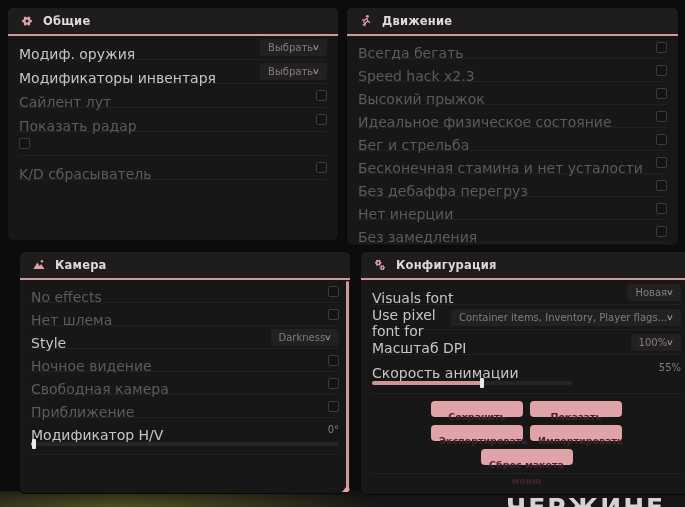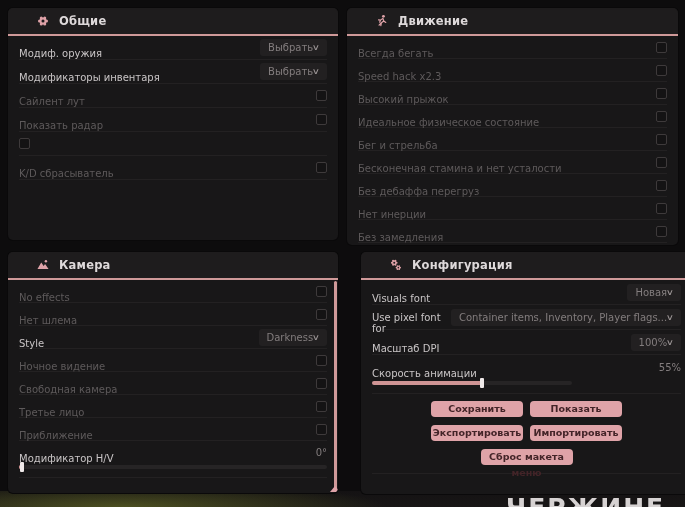--- a/index.html
+++ b/index.html
@@ -18,35 +18,35 @@
     position:absolute;left:506px;top:493px;
     font-size:25px;font-weight:700;letter-spacing:2px;color:#d6d2d2;
     white-space:nowrap;
   }
   .panel{
     position:absolute;background:#181718;border-radius:5px;overflow:hidden;
     box-shadow:0 0 0 1px #0a090a;
   }
   #panel-general{left:8px;top:8px;width:330px;height:232px;}
   #panel-movement{left:347px;top:8px;width:331px;height:237px;}
-  #panel-camera{left:8px;top:252px;width:330px;height:241px;}
+  #panel-camera{left:20px;top:252px;width:330px;height:241px;}
   #panel-config{left:361px;top:252px;width:331px;height:242px;}
   .phead{
-    height:26px;display:flex;align-items:center;gap:9px;padding:0 28px;
+    height:26px;display:flex;align-items:center;gap:9px;padding:0 12px;
     background:#1e1c1d;border-bottom:2px solid #cf9999;
   }
   .phead .ptitle{font-size:11.5px;font-weight:600;color:#ded9da;letter-spacing:.2px;}
   .picon{width:14px;height:14px;display:inline-flex;}
   .pbody{padding:0 11px;}
   .row{border-bottom:1px solid #232122;}
   .rowtop{display:flex;align-items:center;justify-content:space-between;height:23px;}
   #panel-movement .rowtop{height:22px;}
   #panel-camera .rowtop{height:22px;}
   #panel-config .rowtop{height:24px;}
-  .lbl{font-size:10px;color:#5e5a5b;margin-top:12px;}
+  .lbl{font-size:14px;color:#5e5a5b;margin-top:12px;}
   .lbl.bright{color:#c9c5c6;}
   .selval{font-size:10px;color:#837d7e;}
   .select{
     display:inline-flex;align-items:center;gap:0;background:#222021;
     border-radius:3px;padding:3px 8px;cursor:pointer;max-width:250px;white-space:nowrap;
   }
   .chev{font-size:8px;color:#9b9495;transform:scaleX(1.4);}
   .checkbox{
     width:11px;height:11px;border:1px solid #3e3a3b;border-radius:2px;
     background:#141314;box-sizing:border-box;cursor:pointer;
@@ -55,21 +55,21 @@
   .slider .fill{height:100%;background:#cf9494;border-radius:2px;}
   .slider .thumb{
     position:absolute;top:-3px;width:4px;height:10px;background:#efe9e9;border-radius:1px;
   }
   .sliderrow{padding-bottom:1px;}
   .btngroup{padding-top:7px;}
   .btnrow{display:flex;justify-content:center;gap:7px;margin-bottom:8px;}
   .btn{
     background:#dfa3a8;color:#432428;border:none;border-radius:4px;
     width:92px;height:16px;font-size:9.5px;font-weight:600;line-height:16px;
-    text-align:center;cursor:pointer;font-family:inherit;padding:0;
+    text-align:center;cursor:pointer;font-family:inherit;padding:8px;
   }
   .footer-sep{border-top:1px solid #232122;height:24px;}
   .scrollbar{
     position:absolute;right:1px;top:29px;bottom:3px;width:3px;
     background:#cf9999;border-radius:2px;
   }
   .scroll-arrow{
     position:absolute;right:-3px;bottom:-2px;width:0;height:0;
     border-left:5px solid transparent;border-right:5px solid transparent;
     border-bottom:6px solid #dfa3a8;
@@ -247,26 +247,20 @@
         </div>
         <div class="row">
           <div class="rowtop">
             <span class="lbl">Ночное видение</span>
             <span class="checkbox"></span>
           </div>
         </div>
         <div class="row">
           <div class="rowtop">
             <span class="lbl">Свободная камера</span>
-            <span class="checkbox"></span>
-          </div>
-        </div>
-        <div class="row">
-          <div class="rowtop">
-            <span class="lbl">Третье лицо</span>
             <span class="checkbox"></span>
           </div>
         </div>
         <div class="row">
           <div class="rowtop">
             <span class="lbl">Приближение</span>
             <span class="checkbox"></span>
           </div>
         </div>
         <div class="row sliderrow">

